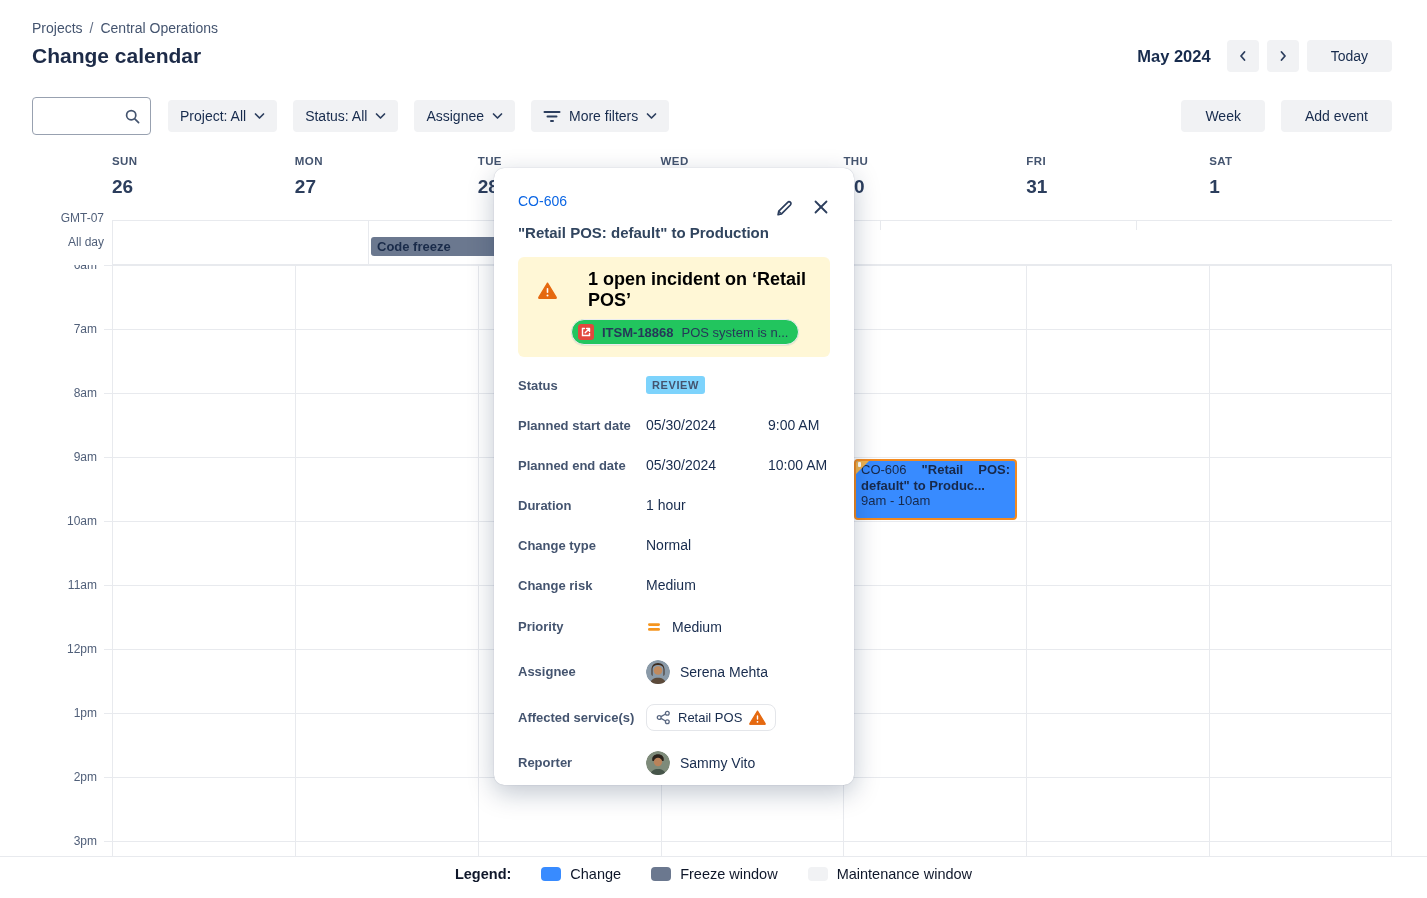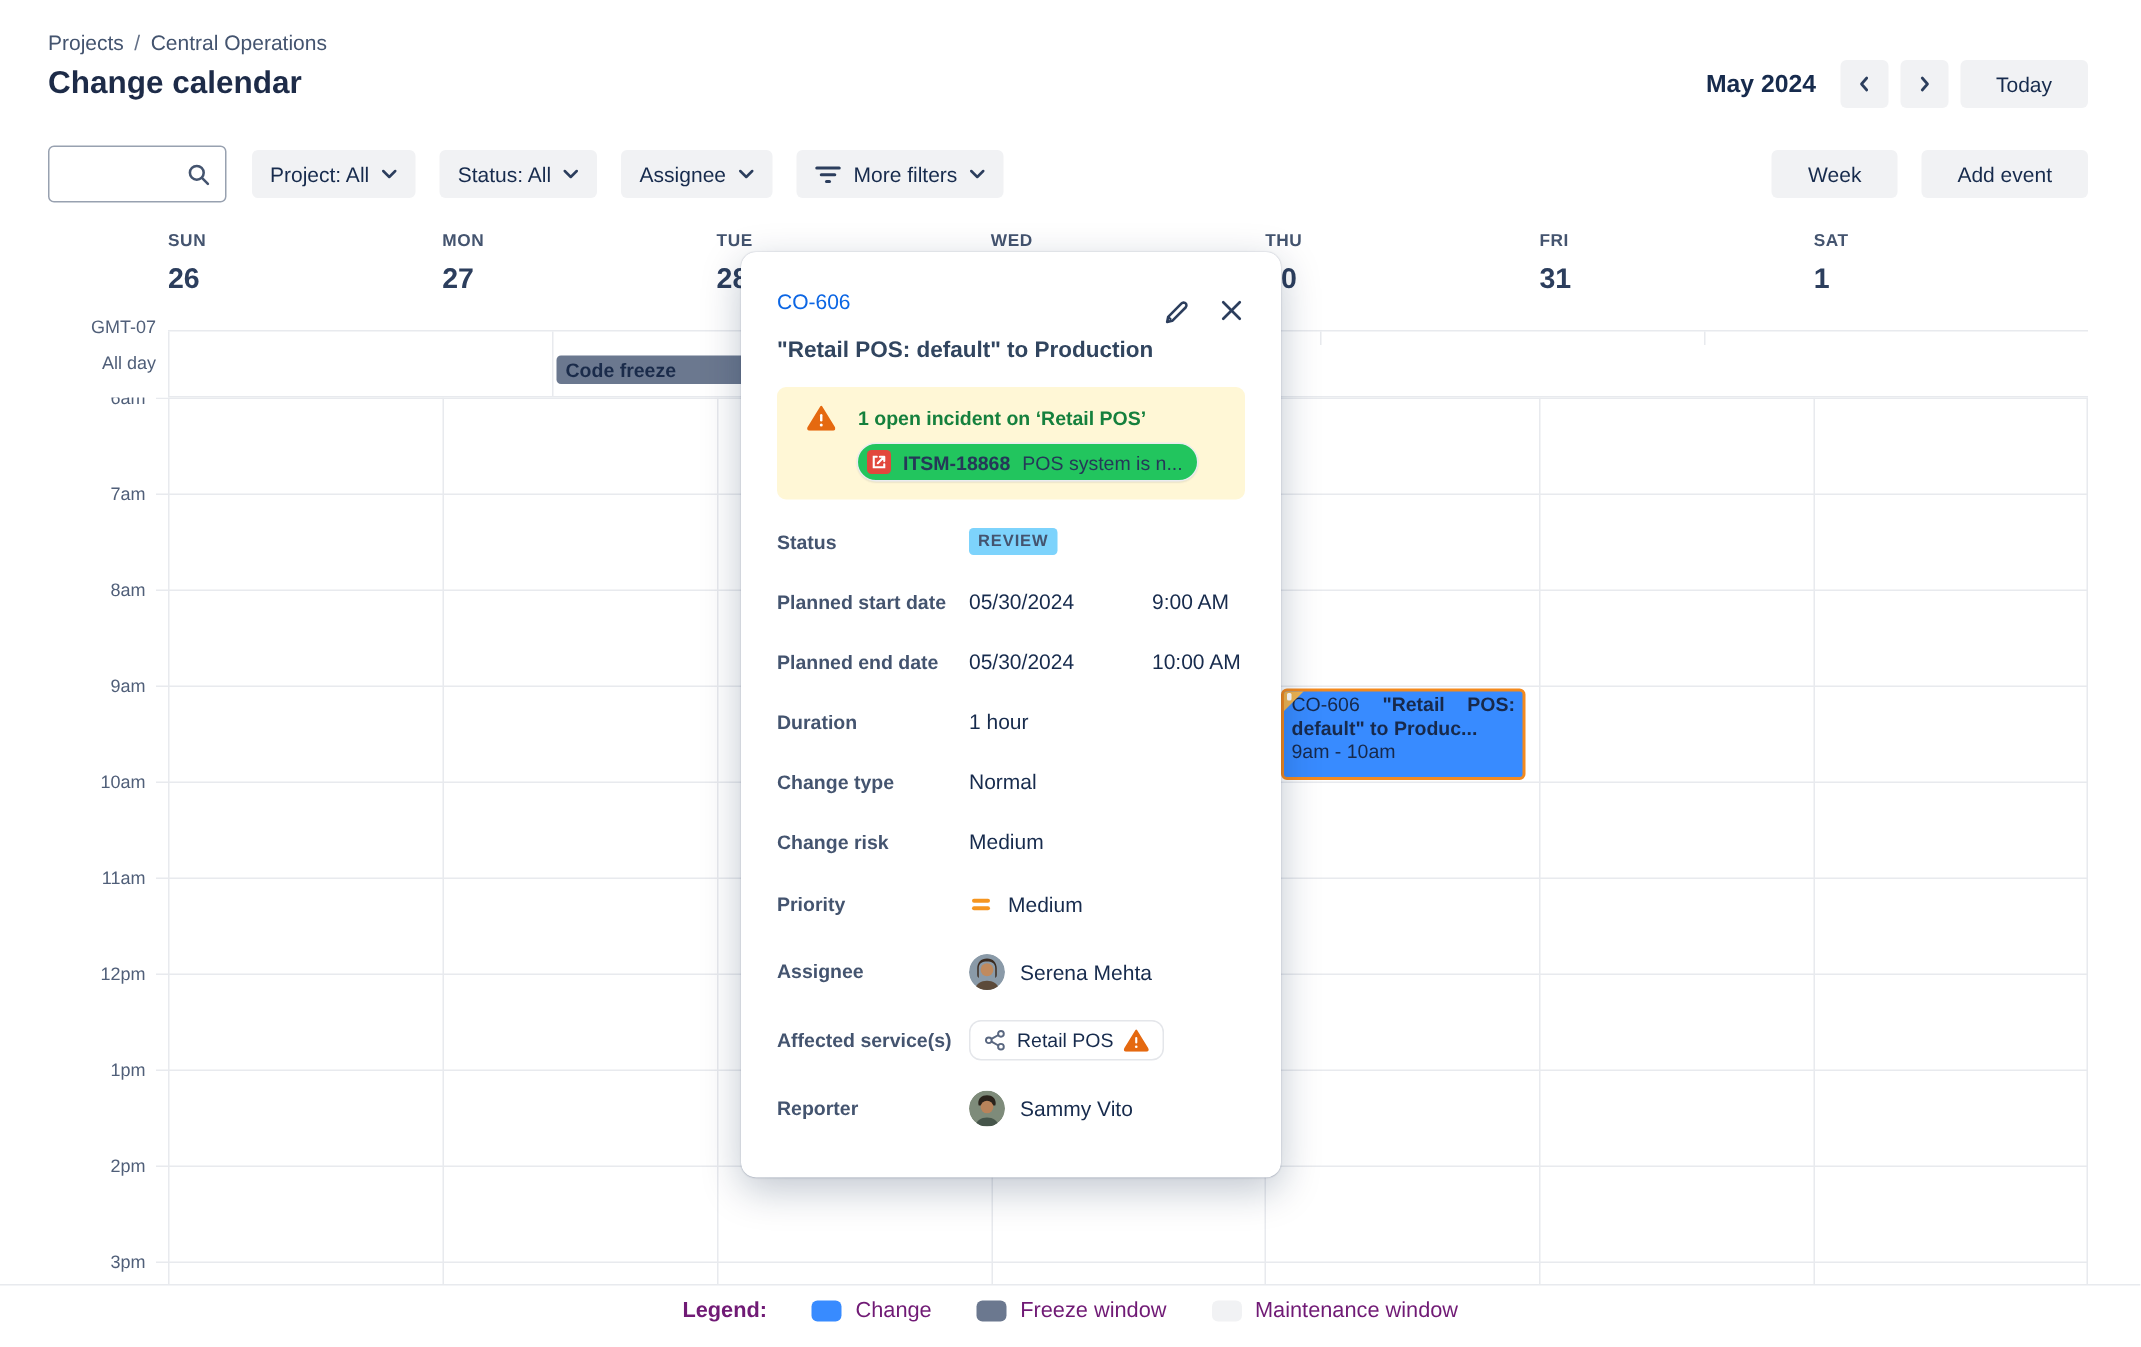--- a/index.html
+++ b/index.html
@@ -79,21 +79,21 @@
            box-shadow:0 0 1px rgba(9,30,66,.31), 0 8px 26px rgba(9,30,66,.25); }
   .popup-head { position:relative; }
   .popup-key { font-size:14px; font-weight:500; color:#0C66E4; text-decoration:none; cursor:pointer; line-height:18px; display:inline-block; }
   .popup-actions { position:absolute; right:0; top:6px; display:flex; gap:18px; }
   .popup-actions span { cursor:pointer; }
   .popup-title { margin-top:13px; font-size:15px; font-weight:700; color:#31455F; line-height:19px; }
 
   .warning-box { margin-top:15px; background:#FFF7D6; border-radius:6px; padding:12px 14px; }
   .warn-row { display:flex; align-items:center; gap:15px; }
   .warn-row .tri { margin-left:6px; flex:none; }
-  .warn-msg { font-size:13px; font-weight:700; color:#15803d; }
+  .warn-msg { font-size:18px; font-weight:700; color:#000000;margin-left:16px; }
   .incident-pill { margin:8px 0 0 39px; display:inline-flex; align-items:flex-end; gap:8px; background:#22c55e;
                    border:1px solid #EBECF0; border-radius:14px; padding:4px 10px 4px 6px; cursor:pointer;
                    box-shadow:0 1px 1px rgba(9,30,66,.08); }
   .inc-key { font-size:13px; font-weight:600; color:#253858; white-space:nowrap; }
   .inc-sum { font-size:13px; color:#253858; white-space:nowrap; }
 
   .fields { margin-top:8px; }
   .field-row { display:flex; align-items:center; min-height:40px; }
   .f-label { width:128px; flex:none; font-size:13px; font-weight:700; color:#44546F; }
   .f-value { font-size:14px; color:#172B4D; display:flex; align-items:center; gap:10px; }
@@ -102,21 +102,21 @@
                   padding:3px 6px; border-radius:3px; }
   .row-tall { min-height:47px; }
   .row-mid { min-height:43px; }
   .row-svc { min-height:44px; }
   .avatar { width:24px; height:24px; border-radius:50%; overflow:hidden; flex:none; }
   .svc-pill { display:inline-flex; align-items:center; gap:7px; border:1px solid #E4E6EA; border-radius:8px;
               padding:5px 9px; cursor:pointer; font-size:13px; color:#172B4D; }
 
   
   .legend { position:absolute; left:0; right:0; top:866px; display:flex; justify-content:center;
-            gap:30px; font-size:14.5px; color:#701a75; }
+            gap:30px; font-size:14.5px; color:#0f172a; }
   .legend-title { font-weight:700; }
   .legend-item { display:flex; align-items:center; gap:9px; }
   .swatch { width:20px; height:14px; border-radius:4px; }
 </style>
 </head>
 <body>
 
 <div class="breadcrumb">
   <a>Projects</a>
   <span class="crumb-sep">/</span>

